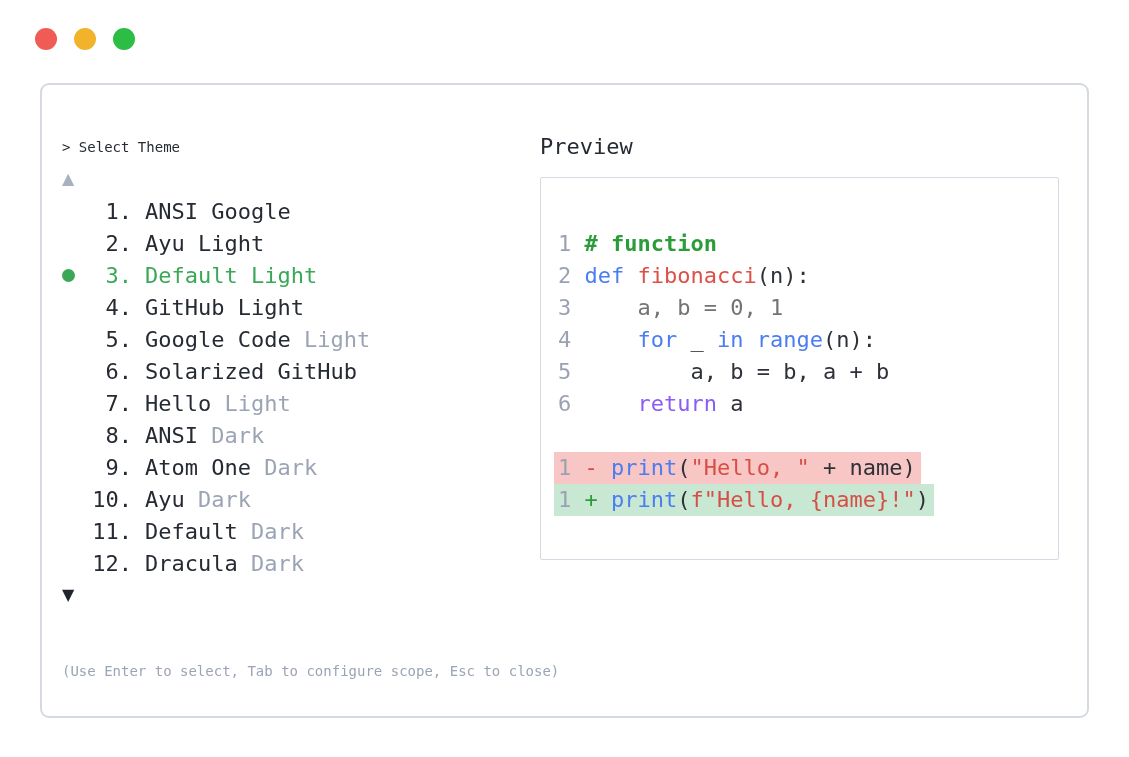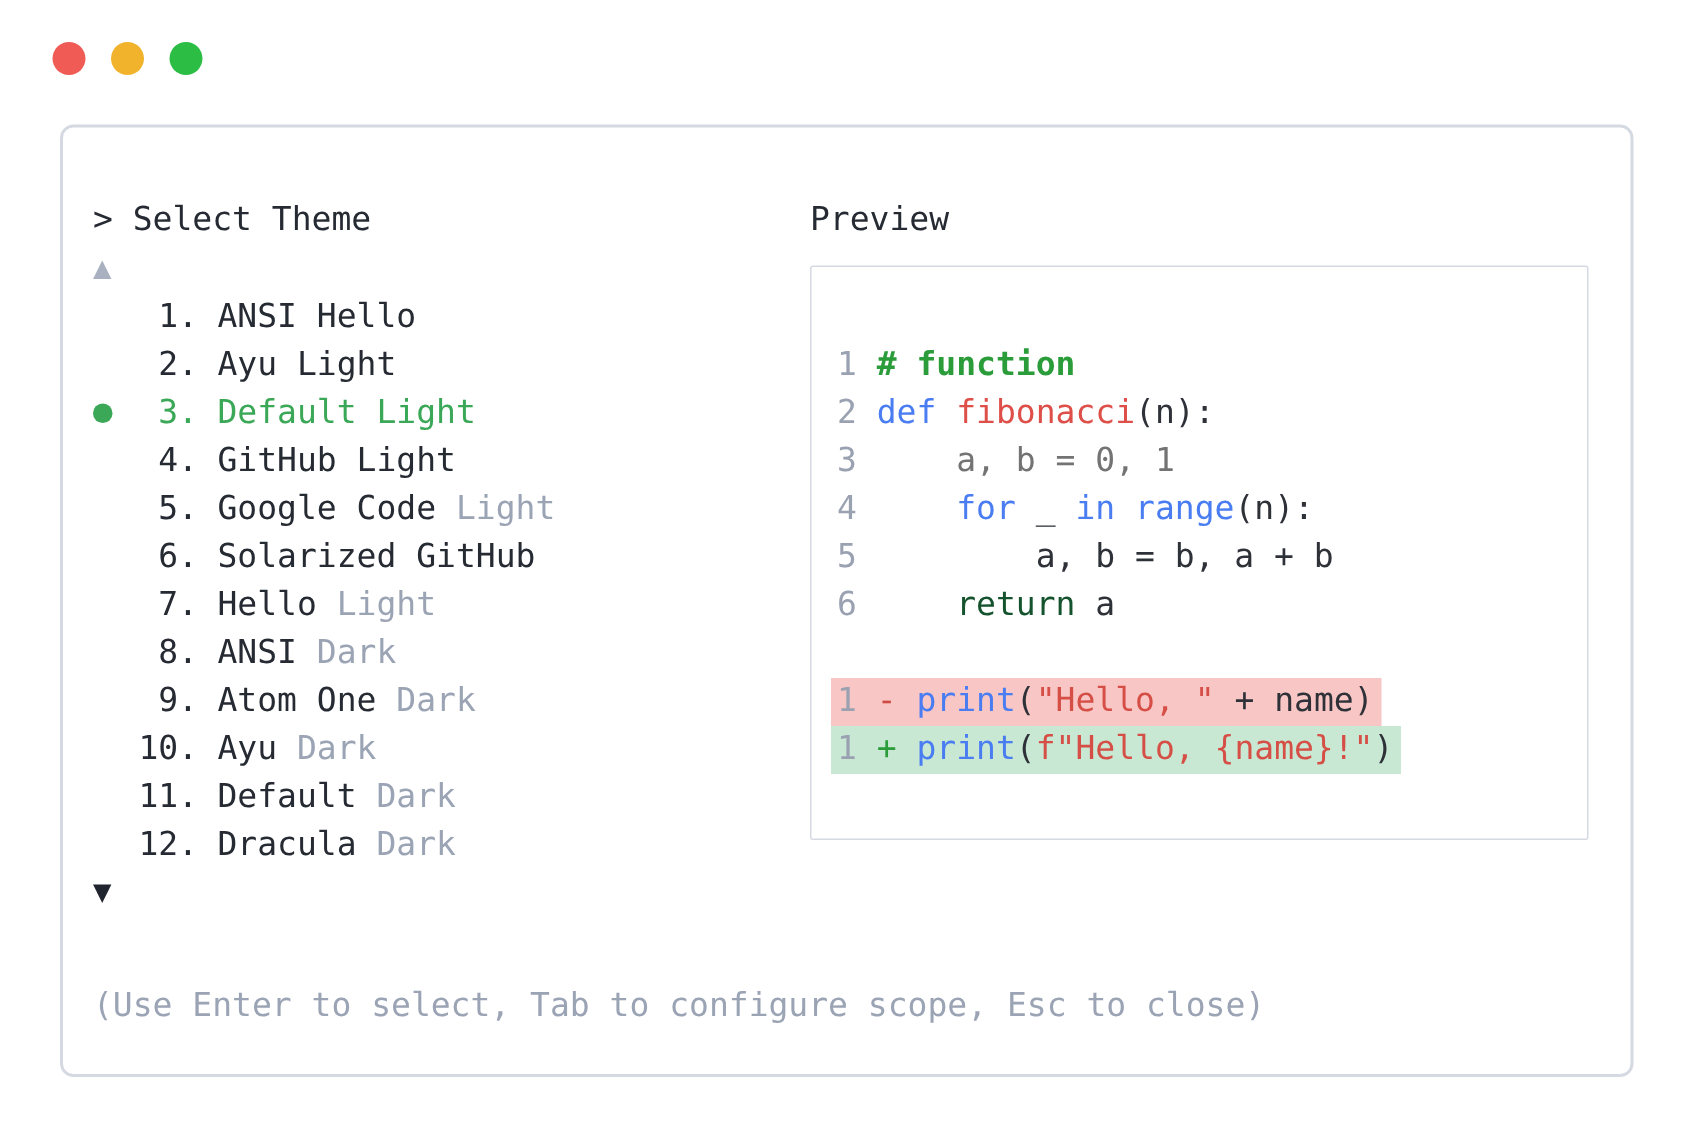--- a/index.html
+++ b/index.html
@@ -40,21 +40,21 @@
     box-sizing: border-box;
     border: 2px solid var(--border, #d5d9e1);
     border-radius: 9px;
     background: #ffffff;
     padding: 46px 20px 20px 20px;
   }
 
   .row {
     height: 32px;
     line-height: 32px;
-    font-size: 22px;
+    font-size: 14px;
     white-space: pre;
   }
   .prompt { color: var(--text-dark, #262b33); }
 
   .arrow {
     font-family: "DejaVu Sans", sans-serif;
     font-size: 16px;
     height: 32px;
     line-height: 32px;
     cursor: pointer;
@@ -156,21 +156,21 @@
 
 <div class="panel">
 
   <div class="left-col">
     <div class="row prompt">&gt; Select Theme</div>
     <div class="arrow up">▲</div>
     <div id="theme-list">
         <div class="theme-row">
           <span class="gutter"></span>
           <span class="theme-num">1.</span>
-          <span class="theme-name">ANSI Hello</span>
+          <span class="theme-name">ANSI Google</span>
         </div>
         <div class="theme-row">
           <span class="gutter"></span>
           <span class="theme-num">2.</span>
           <span class="theme-name">Ayu Light</span>
         </div>
         <div class="theme-row selected">
           <span class="gutter">
             <span class="sel-dot"></span>
           </span>
@@ -236,21 +236,21 @@
 
   <div class="right-col">
     <div class="preview-title">Preview</div>
     <div class="preview-box">
       <div id="code-block">
           <div class="code-line"><span class="line-inner"><span class="tk" style="color: rgb(154, 162, 178);">1 </span><span class="tk" style="color: rgb(43, 156, 58); font-weight: bold;"># function</span></span></div>
           <div class="code-line"><span class="line-inner"><span class="tk" style="color: rgb(154, 162, 178);">2 </span><span class="tk" style="color: rgb(74, 125, 242);">def</span><span class="tk" style="color: rgb(46, 50, 56);"> </span><span class="tk" style="color: rgb(221, 79, 72);">fibonacci</span><span class="tk" style="color: rgb(46, 50, 56);">(n):</span></span></div>
           <div class="code-line"><span class="line-inner"><span class="tk" style="color: rgb(154, 162, 178);">3 </span><span class="tk" style="color: #737373;">    a, b = 0, 1</span></span></div>
           <div class="code-line"><span class="line-inner"><span class="tk" style="color: rgb(154, 162, 178);">4 </span><span class="tk" style="color: rgb(46, 50, 56);">    </span><span class="tk" style="color: rgb(74, 125, 242);">for</span><span class="tk" style="color: rgb(46, 50, 56);"> _ </span><span class="tk" style="color: rgb(74, 125, 242);">in</span><span class="tk" style="color: rgb(46, 50, 56);"> </span><span class="tk" style="color: rgb(74, 125, 242);">range</span><span class="tk" style="color: rgb(46, 50, 56);">(n):</span></span></div>
           <div class="code-line"><span class="line-inner"><span class="tk" style="color: rgb(154, 162, 178);">5 </span><span class="tk" style="color: rgb(46, 50, 56);">        a, b = b, a + b</span></span></div>
-          <div class="code-line"><span class="line-inner"><span class="tk" style="color: rgb(154, 162, 178);">6 </span><span class="tk" style="color: rgb(46, 50, 56);">    </span><span class="tk" style="color: #14532d;">return</span><span class="tk" style="color: rgb(46, 50, 56);"> a</span></span></div>
+          <div class="code-line"><span class="line-inner"><span class="tk" style="color: rgb(154, 162, 178);">6 </span><span class="tk" style="color: rgb(46, 50, 56);">    </span><span class="tk" style="color: #8b5cf6;">return</span><span class="tk" style="color: rgb(46, 50, 56);"> a</span></span></div>
           <div class="code-line"><span class="line-inner"></span></div>
           <div class="code-line"><span class="line-inner removed"><span class="tk" style="color: rgb(154, 162, 178);">1 </span><span class="tk" style="color: rgb(207, 74, 66);">- </span><span class="tk" style="color: rgb(74, 125, 242);">print</span><span class="tk" style="color: rgb(46, 50, 56);">(</span><span class="tk" style="color: rgb(214, 79, 71);">"Hello, "</span><span class="tk" style="color: rgb(46, 50, 56);"> + name)</span></span></div>
           <div class="code-line"><span class="line-inner added"><span class="tk" style="color: rgb(154, 162, 178);">1 </span><span class="tk" style="color: rgb(43, 156, 58);">+ </span><span class="tk" style="color: rgb(74, 125, 242);">print</span><span class="tk" style="color: rgb(46, 50, 56);">(</span><span class="tk" style="color: rgb(214, 79, 71);">f"Hello, {name}!"</span><span class="tk" style="color: rgb(46, 50, 56);">)</span></span></div>
         </div>
     </div>
   </div>
 
 </div>
 
 </body></html>

